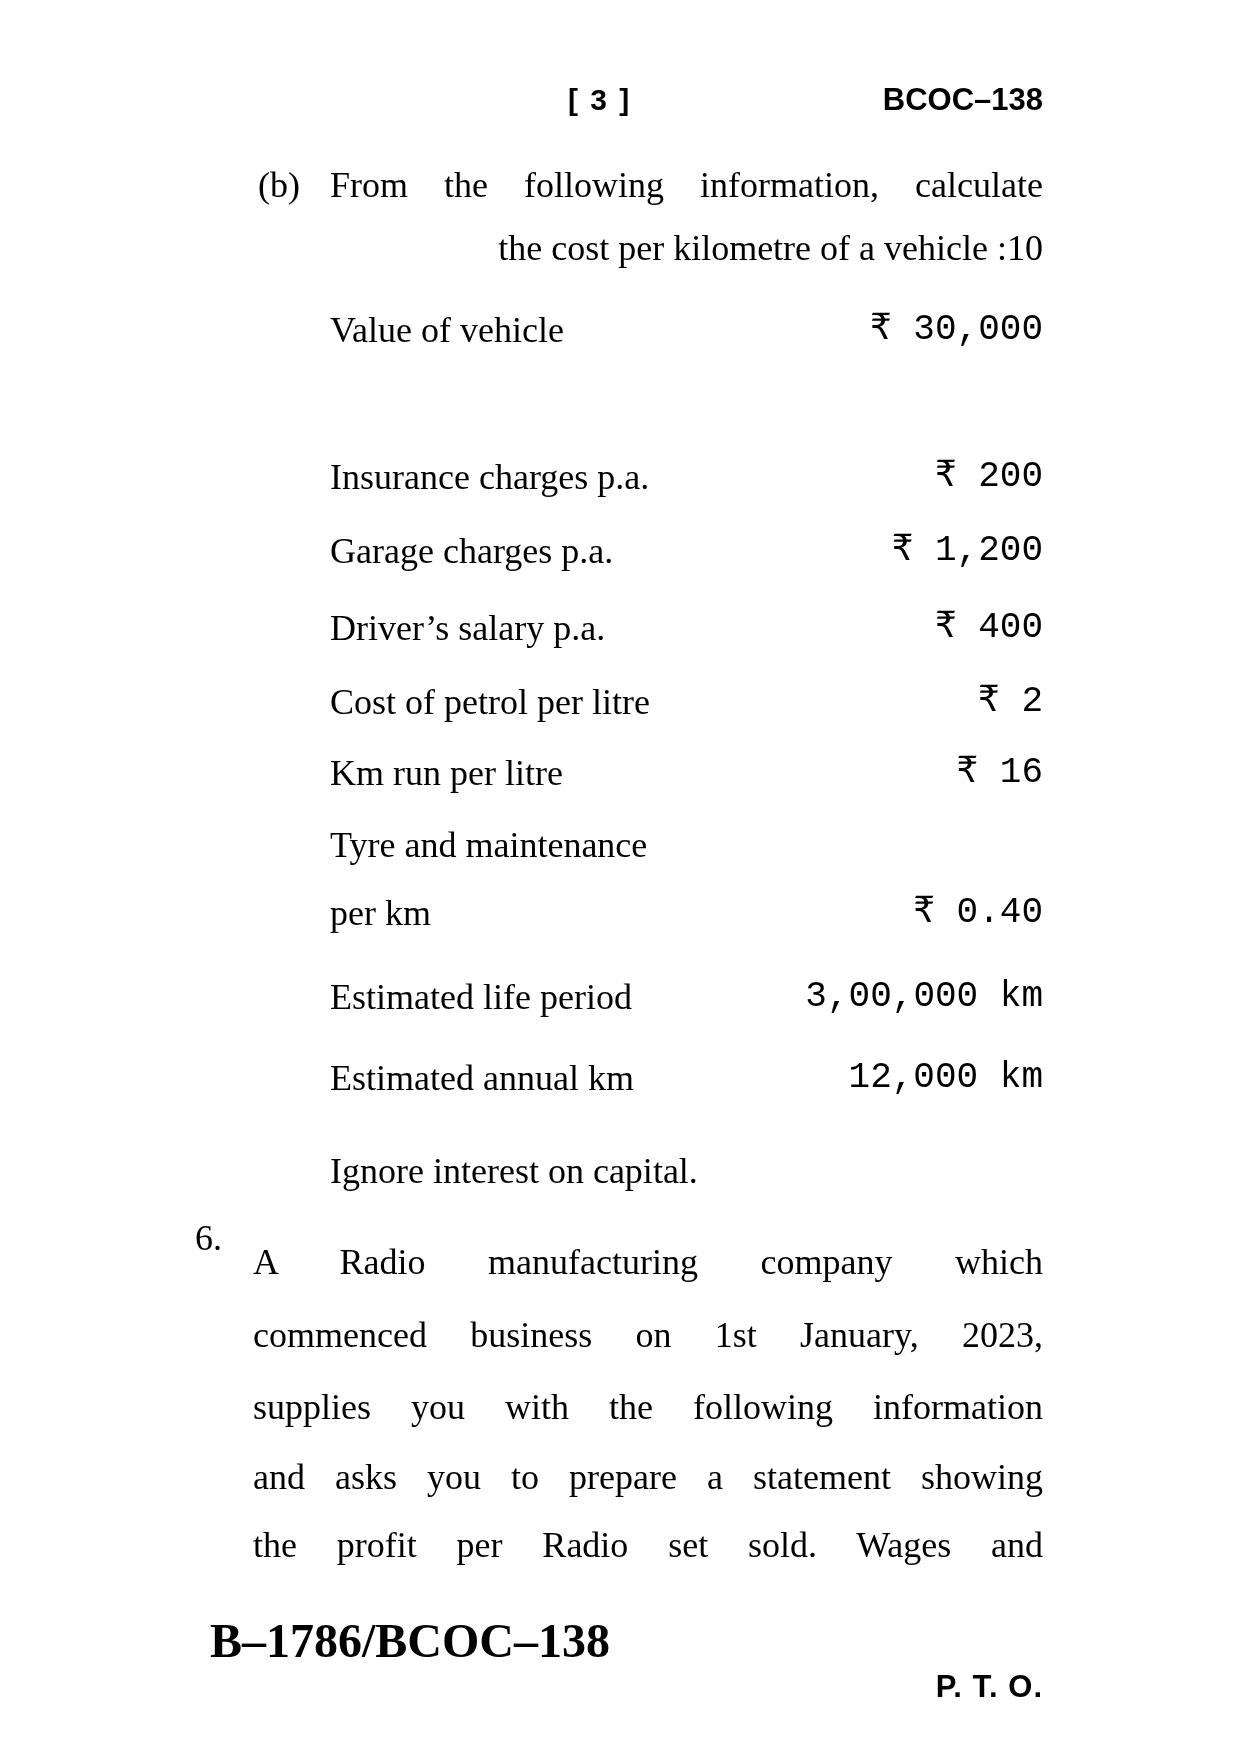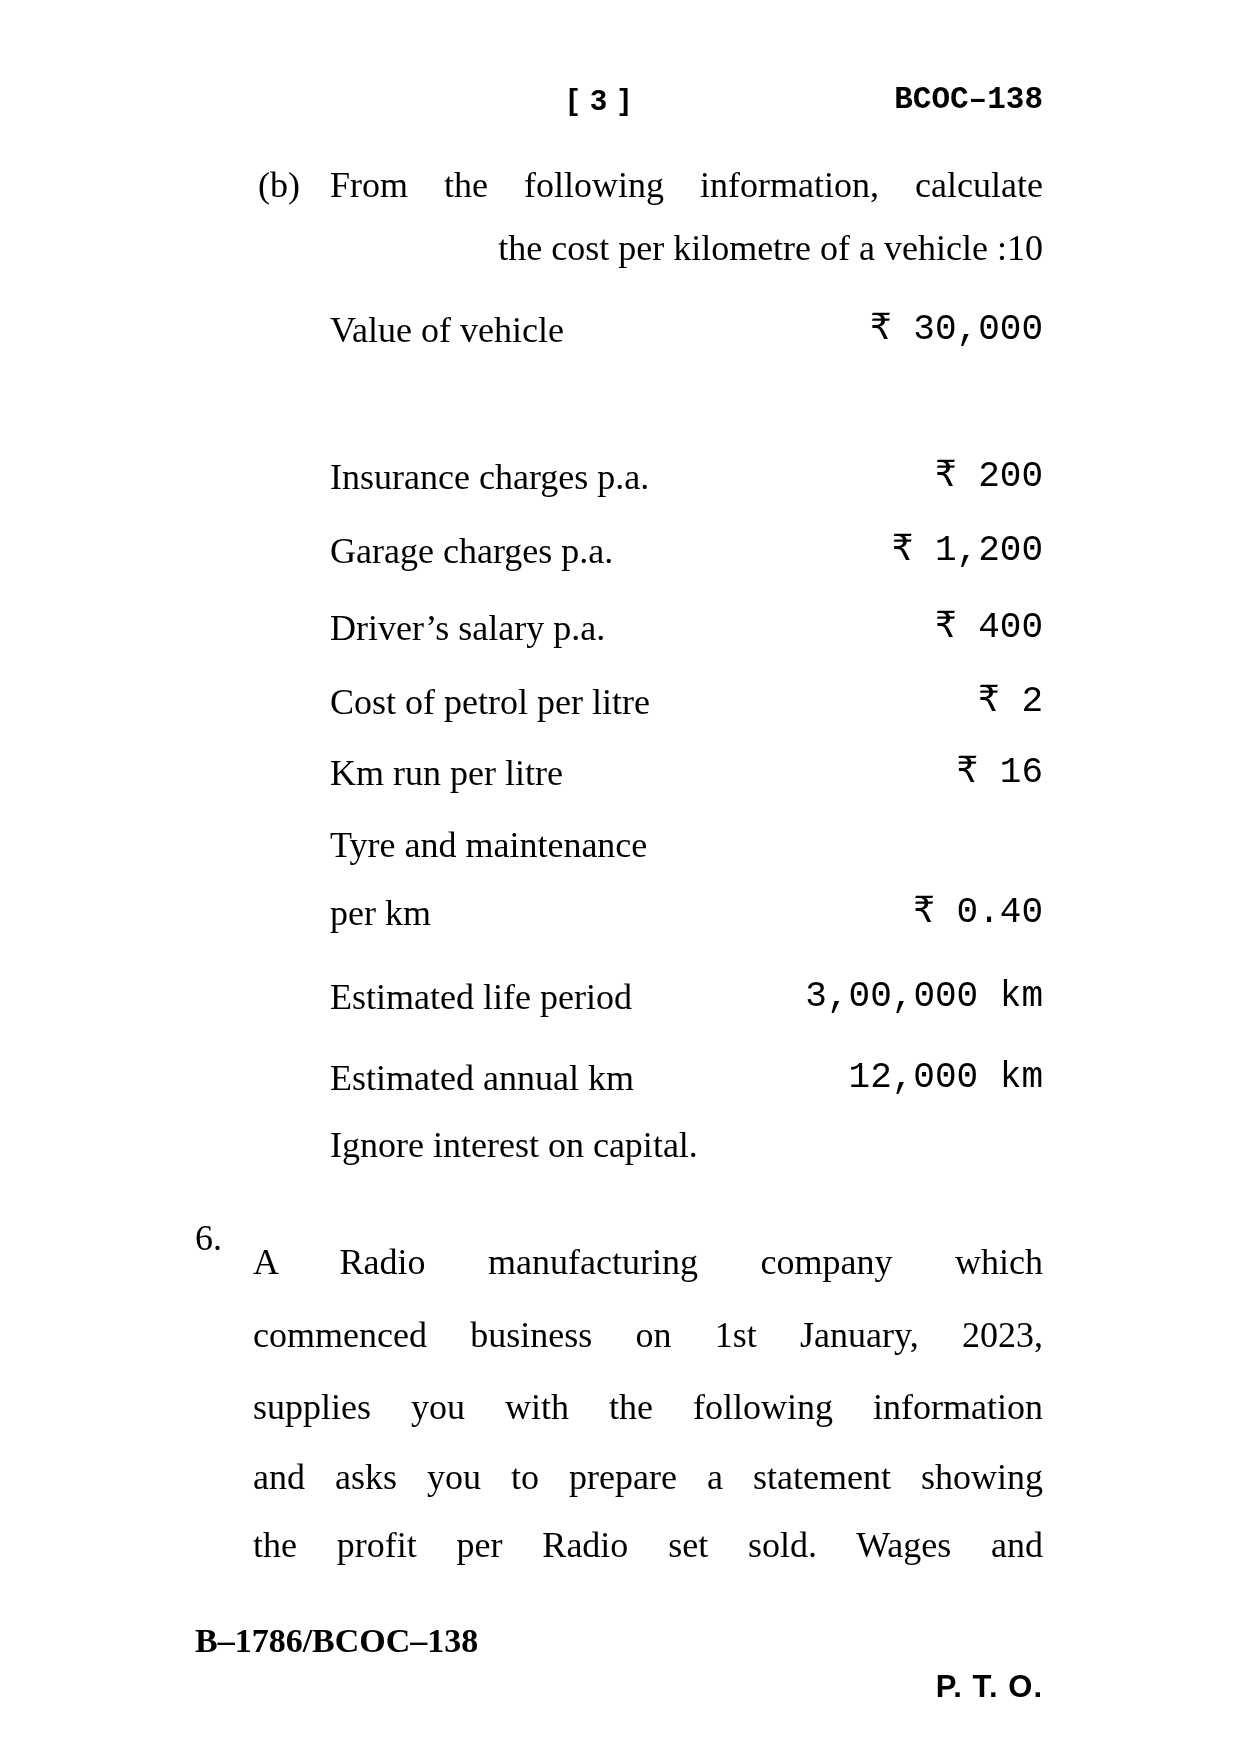--- a/index.html
+++ b/index.html
@@ -28,21 +28,21 @@
     left: 568px;
     top: 77px;
     font-family: "Liberation Sans", "DejaVu Sans", sans-serif;
     font-weight: bold;
     font-size: 30px;
     letter-spacing: 2px;
   }
   .course-code {
     right: 198px;
     top: 77px;
-    font-family: Liberation Mono, monospace;
+    font-family: Liberation Sans, sans-serif;
     font-weight: bold;
     font-size: 31px;
   }
   
   .qb-marker { left: 258px; top: 162px; }
   .q-line {
     left: 330px;
     right: 198px;
     height: 46px;
     line-height: 46px;
@@ -69,32 +69,32 @@
     height: 46px;
     line-height: 46px;
     display: flex;
     justify-content: space-between;
   }
   .item-label { white-space: nowrap; }
   .item-amount {
     white-space: nowrap;
     font-family: Liberation Mono, monospace;
   }
-  .note-line { left: 330px; top: 1122px; }
+  .note-line { left: 330px; top: 1148px; }
   
   .q6-marker { left: 195px; top: 1215px; }
   .q6-line { left: 253px; margin-top: 24px; }
   
   .footer-code {
-    left: 195px;
+    left: 210px;
     top: 1616px;
     height: 50px;
     line-height: 50px;
     font-weight: bold;
-    font-size: 34px;
+    font-size: 48px;
   }
   .footer-pto {
     right: 198px;
     top: 1620px;
     height: 46px;
     line-height: 46px;
     font-family: "Liberation Sans", "DejaVu Sans", sans-serif;
     font-weight: bold;
     font-size: 31px;
     letter-spacing: 1px;

